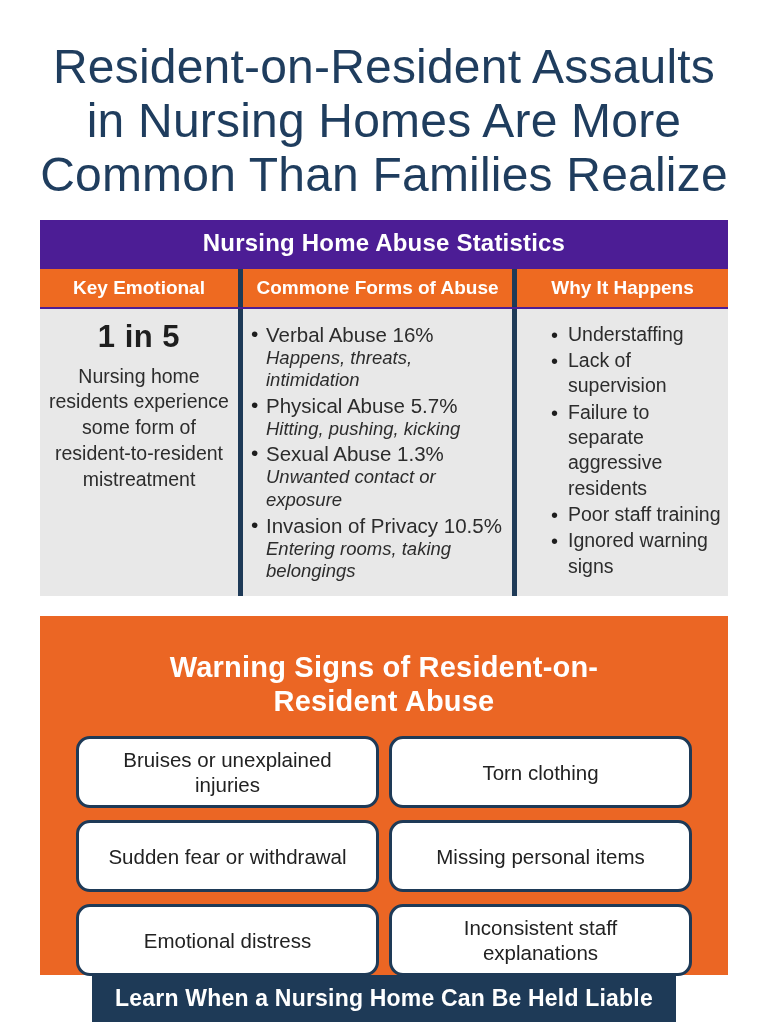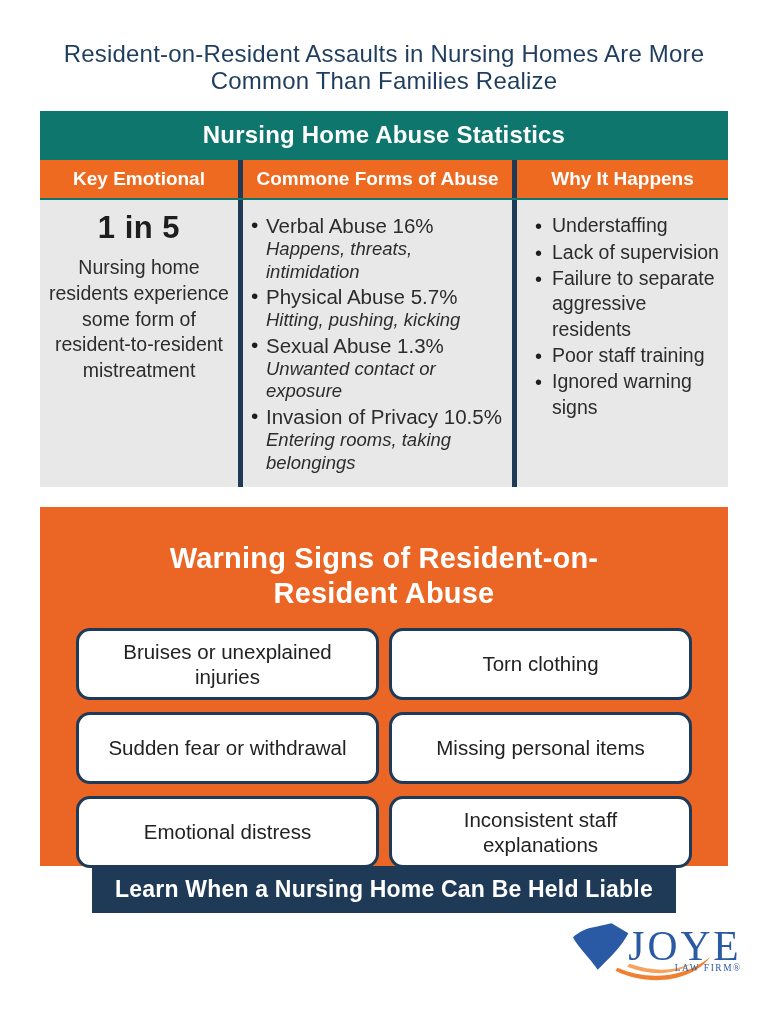--- a/index.html
+++ b/index.html
@@ -10,31 +10,31 @@
     font-family: "Liberation Sans", sans-serif;
     overflow: hidden;
   }
   .page { position: relative; width: 768px; height: 1024px; }
 
   
   .page-title {
     margin: 40px 38px 17px;
     text-align: center;
     color: #1F3D5E;
-    font-size: 24px;
+    font-size: 48px;
     font-weight: 400;
     line-height: 1.13;
     letter-spacing: 0.2px;
   }
 
   
   .stats-table {
     width: 688px;
     margin: 17px auto 0;
-    background: #0f766e;
+    background: #4c1d95;
     display: flex;
     flex-direction: column;
     row-gap: 2px;
   }
   .table-title-bar {
     height: 47px;
     display: flex; align-items: center; justify-content: center;
     color: #ffffff; font-weight: bold; font-size: 24px;
     letter-spacing: 0.2px;
   }
@@ -60,21 +60,21 @@
   .cell-forms { padding: 13px 4px 12px 8px; }
   ul.abuse-list { list-style: none; margin: 0; padding: 0; }
   ul.abuse-list li { position: relative; padding-left: 15px; margin-bottom: 1px; }
   ul.abuse-list li::before {
     content: "\2022"; position: absolute; left: 0; top: 0;
     font-size: 21px; color: #1e1e1e;
   }
   .abuse-label { display: block; font-size: 20.5px; line-height: 1.22; color: #2C2C2C; }
   .abuse-detail { display: block; font-style: italic; font-size: 18.5px; line-height: 1.22; color: #2C2C2C; }
 
-  .cell-reasons { padding: 13px 4px 12px 16px; }
+  .cell-reasons { padding: 13px 4px 12px 32px; }
   ul.reason-list { list-style: none; margin: 0; padding: 0; }
   ul.reason-list li { position: relative; padding-left: 19px; font-size: 19.5px; line-height: 1.3; margin-bottom: 1px; }
   ul.reason-list li::before {
     content: "\2022"; position: absolute; left: 2px; top: 0;
     font-size: 20px; color: #1e1e1e;
   }
 
   
   .warning-panel {
     width: 688px; height: 359px;

